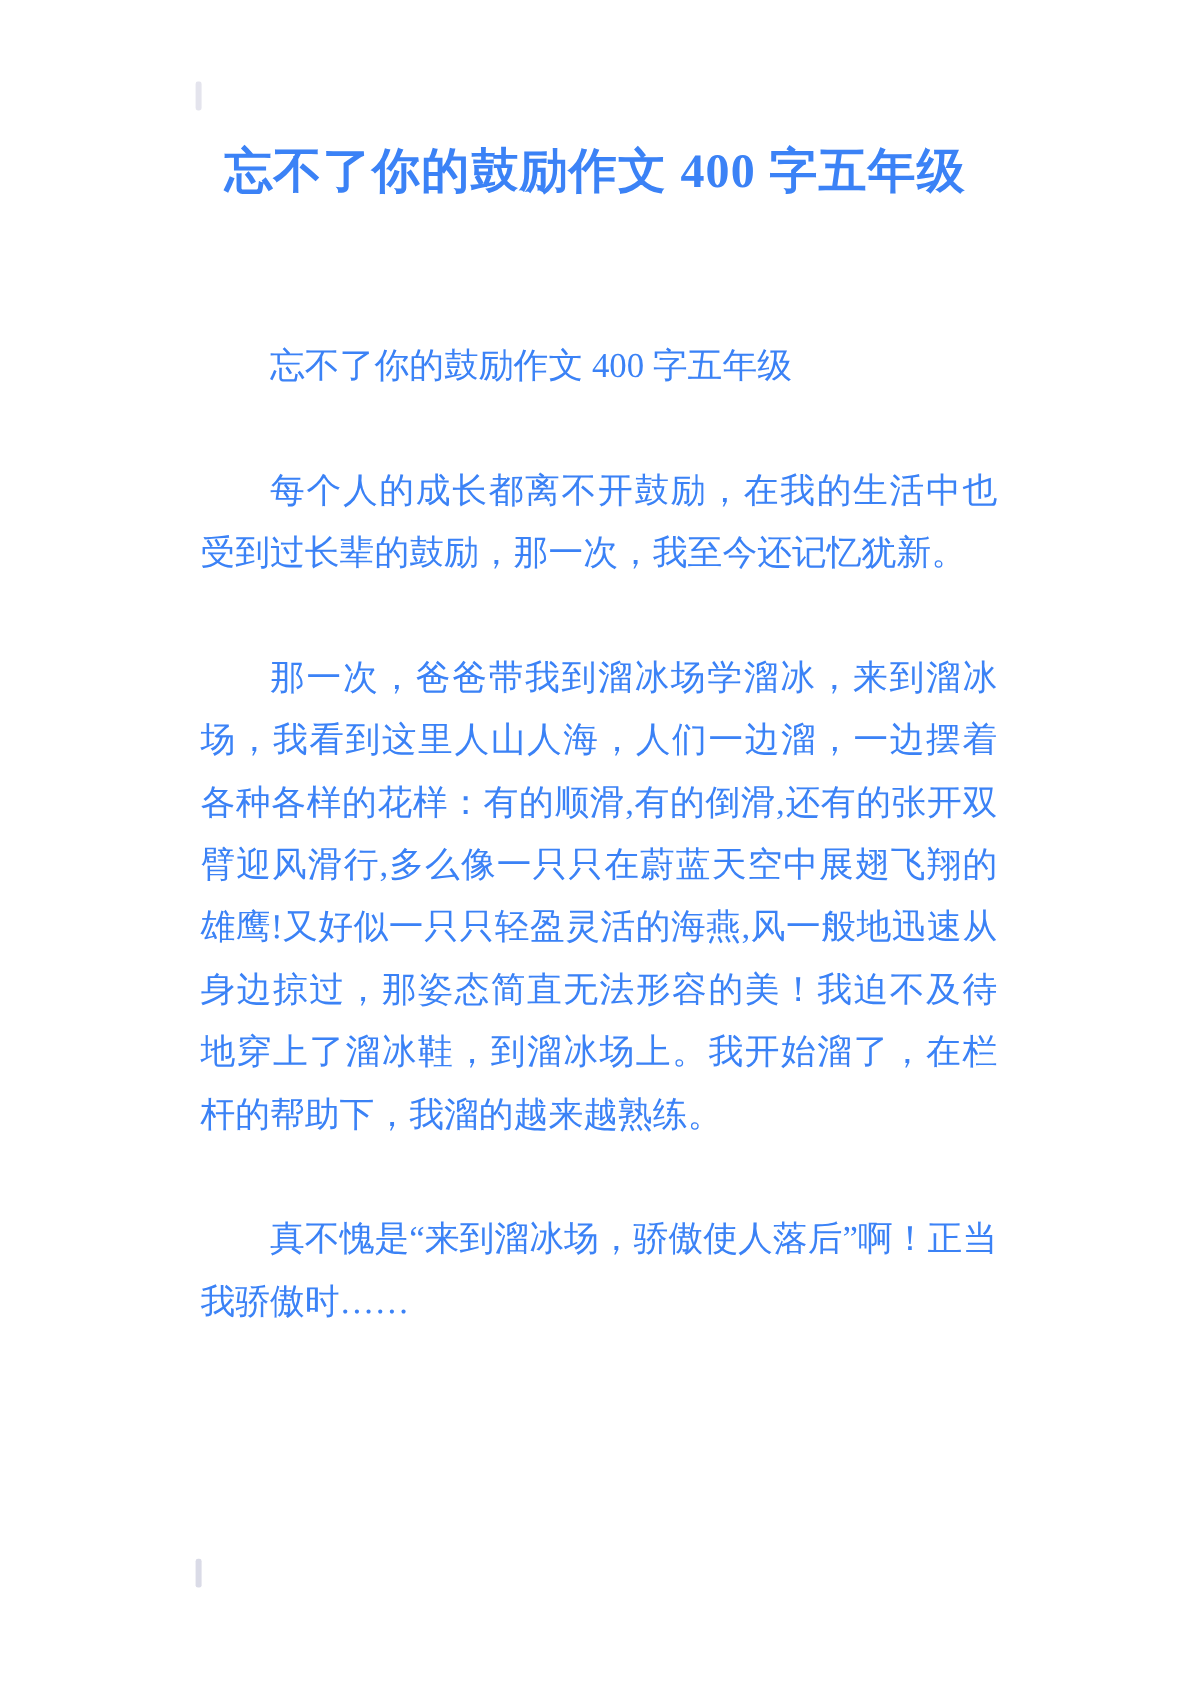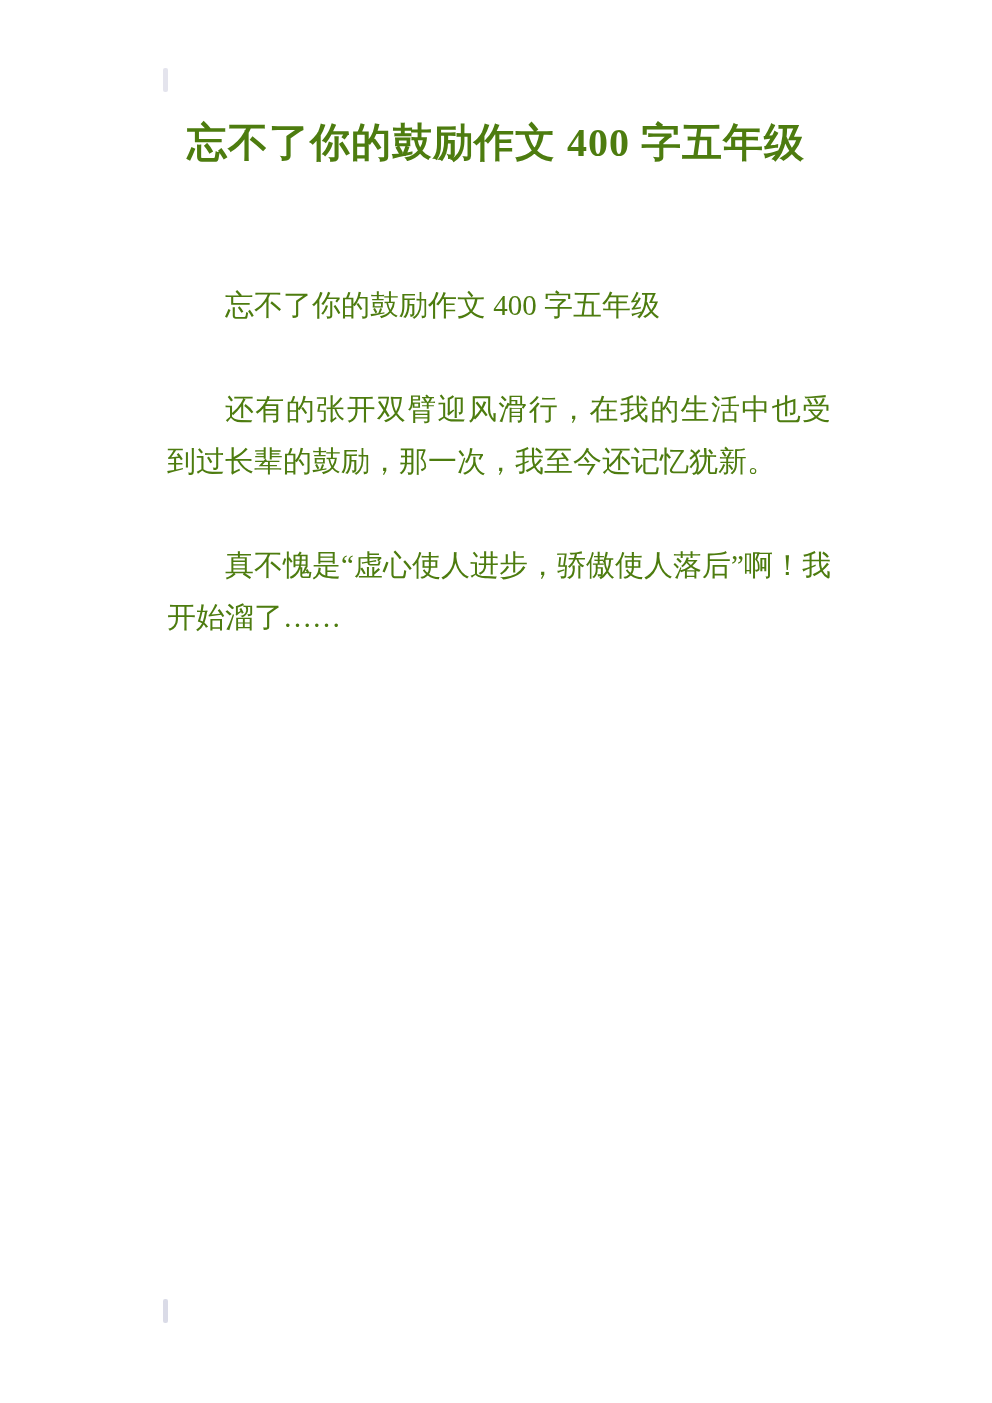--- a/index.html
+++ b/index.html
@@ -8,21 +8,21 @@
     background: #ffffff;
   }
   .page {
     position: relative;
     width: 992px;
     height: 1403px;
     margin: 0 auto;
     background: #ffffff;
     overflow: hidden;
     font-family: "Liberation Serif", "DejaVu Serif", serif;
-    color: #4d7c0f;
+    color: #3b82f6;
   }
   .doc-title {
     margin: 0;
     padding-top: 117px;
     font-size: 40px;
     line-height: 52px;
     font-weight: bold;
     text-align: center;
     letter-spacing: 1px;
     white-space: nowrap;
@@ -53,20 +53,21 @@
 </style>
 </head>
 <body>
 
 <div class="page">
 
   <h1 class="doc-title">忘不了你的鼓励作文 400 字五年级</h1>
 
   <div class="content">
     <p>忘不了你的鼓励作文 400 字五年级</p>
-    <p>还有的张开双臂迎风滑行，在我的生活中也受到过长辈的鼓励，那一次，我至今还记忆犹新。</p>
-    <p>真不愧是“虚心使人进步，骄傲使人落后”啊！我开始溜了……</p>
+    <p>每个人的成长都离不开鼓励，在我的生活中也受到过长辈的鼓励，那一次，我至今还记忆犹新。</p>
+    <p>那一次，爸爸带我到溜冰场学溜冰，来到溜冰场，我看到这里人山人海，人们一边溜，一边摆着各种各样的花样：有的顺滑,有的倒滑,还有的张开双臂迎风滑行,多么像一只只在蔚蓝天空中展翅飞翔的雄鹰!又好似一只只轻盈灵活的海燕,风一般地迅速从身边掠过，那姿态简直无法形容的美！我迫不及待地穿上了溜冰鞋，到溜冰场上。我开始溜了，在栏杆的帮助下，我溜的越来越熟练。</p>
+    <p>真不愧是“来到溜冰场，骄傲使人落后”啊！正当我骄傲时……</p>
   </div>
 
   <div class="scan-artifact top"></div>
   <div class="scan-artifact bottom"></div>
 
 </div>
 
 </body></html>

